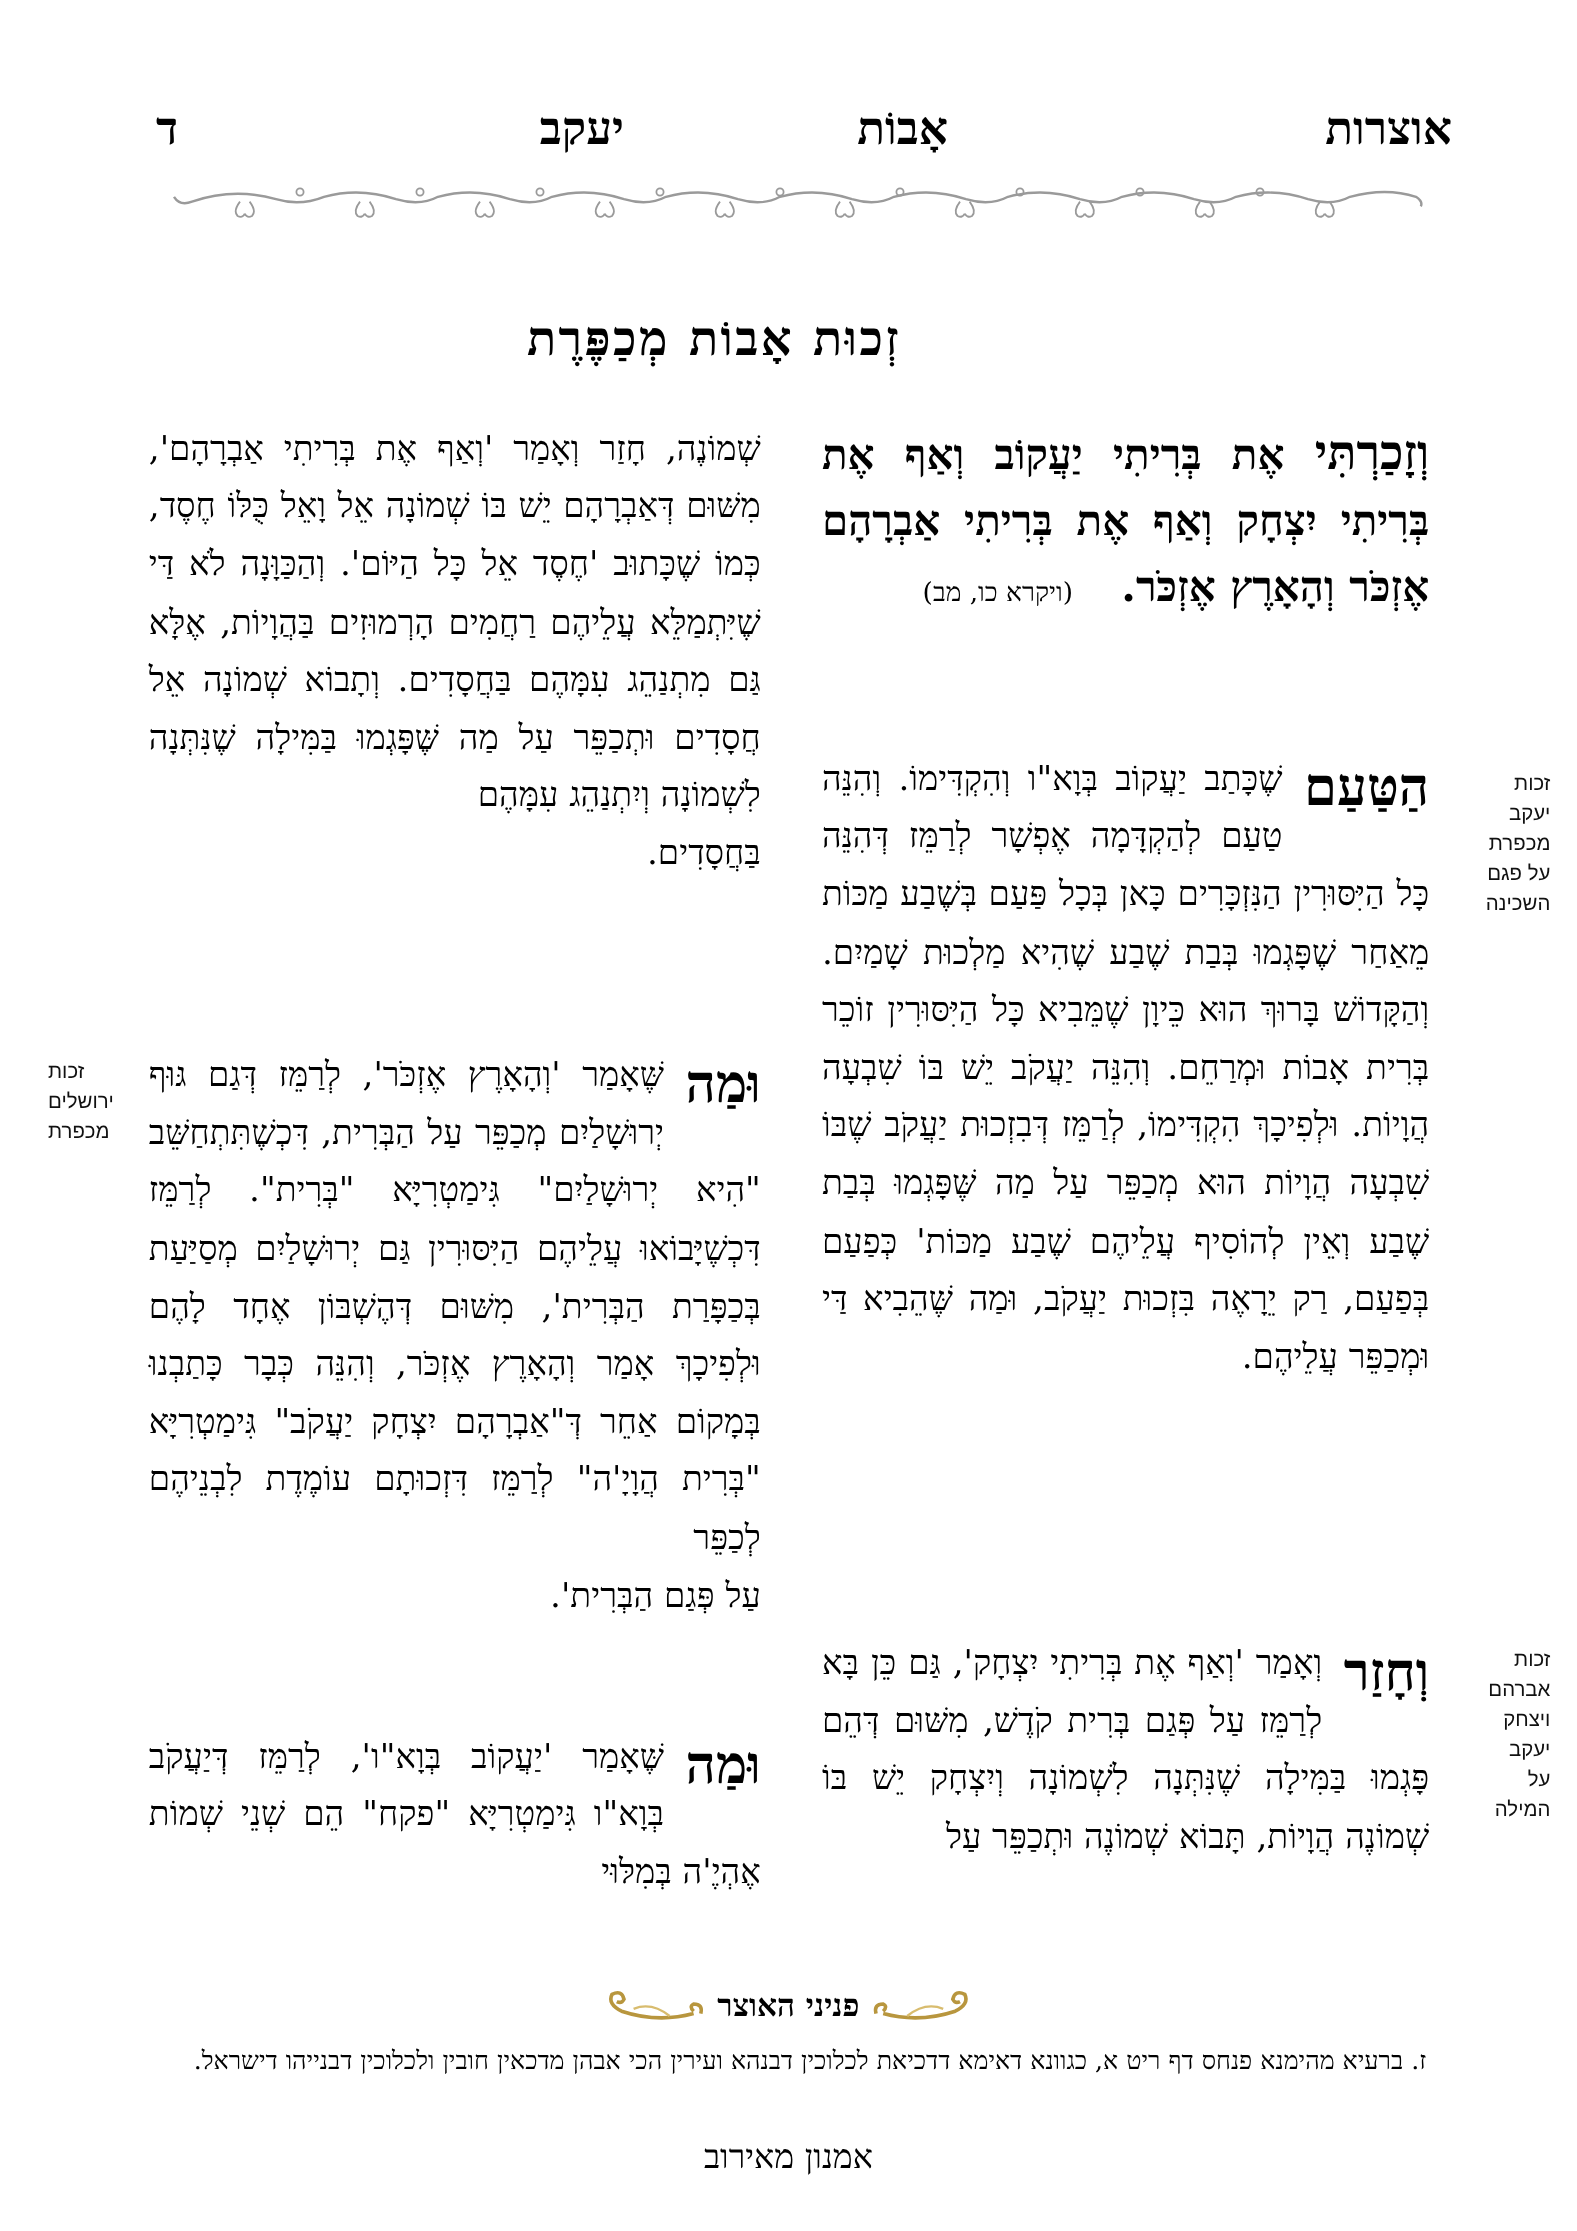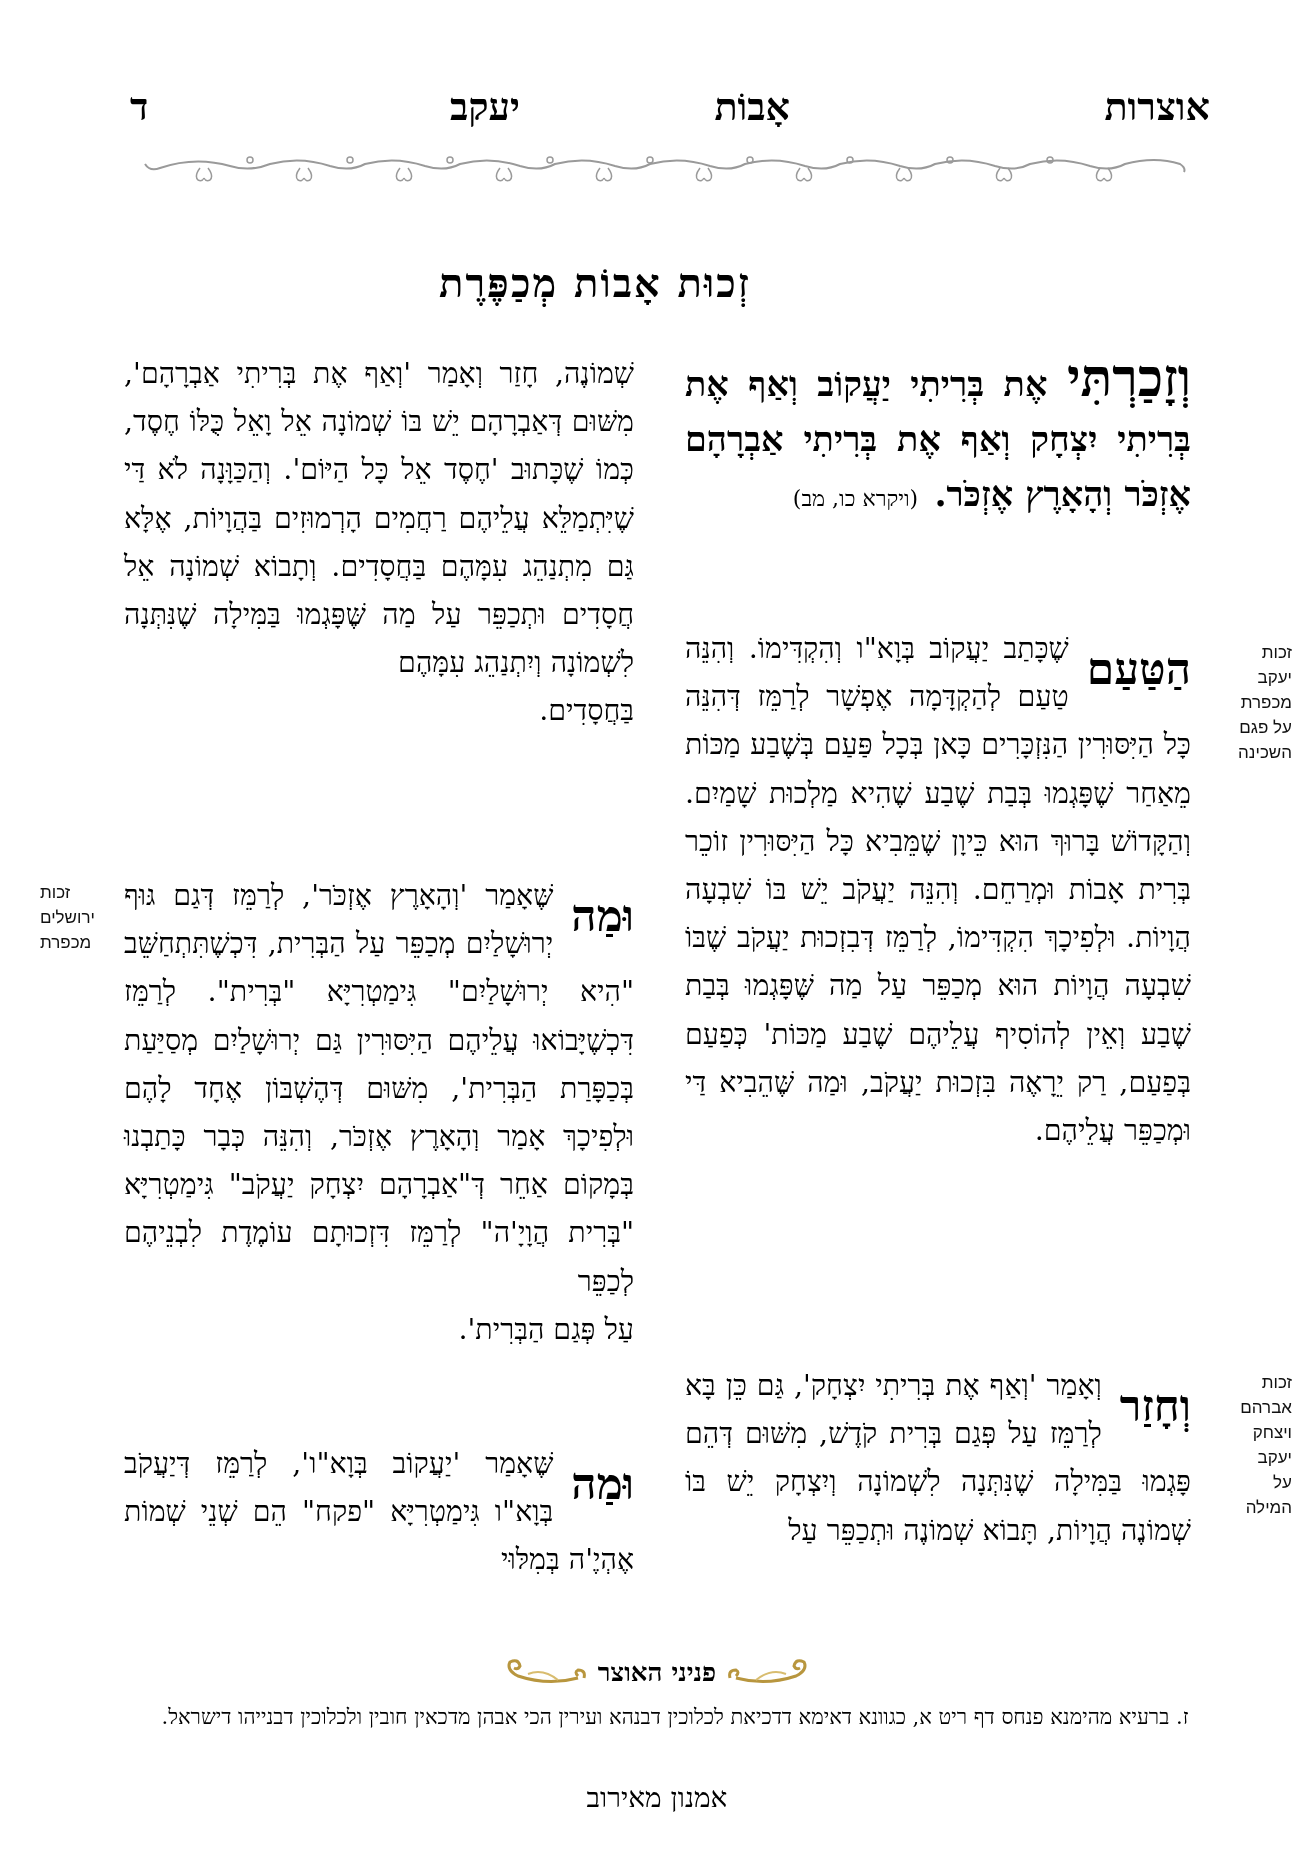--- a/index.html
+++ b/index.html
@@ -37,27 +37,27 @@
       text-align: justify; text-align-last: right; direction: rtl;
     }
     .col-right { right: 123px; width: 506px; }
     .col-left { right: 680px; width: 510px; }
 
     .verse {
       position: absolute; top: 350px; right: 123px; width: 506px;
       font-size: 35px; font-weight: bold; line-height: 55px; text-align: justify;
       text-align-last: right;
     }
-    .verse .lead { font-size: 52px; }
-    .verse .cite { font-size: 22px; font-weight: normal; margin-right: 4px; }
+    .verse .lead { font-size: 40px; }
+    .verse .cite { font-size: 22px; font-weight: normal; margin-right: 28px; }
 
     .para { position: absolute; }
     .para .lead-word {
       font-size: 44px; font-weight: bold; float: right; line-height: 48px;
-      margin-left: 18px; margin-top: 20px;
+      margin-left: 18px; margin-top: 8px;
     }
     .para .centered-last { display: block; text-align: center; }
 
     .margin-note {
       position: absolute; font-family: Liberation Sans, sans-serif;
       font-size: 17px; line-height: 25px; text-align: right; direction: rtl; color: #111;
     }
 
     .footer-heading {
       position: absolute; top: 1652px; left: 0; width: 1314px; text-align: center;

